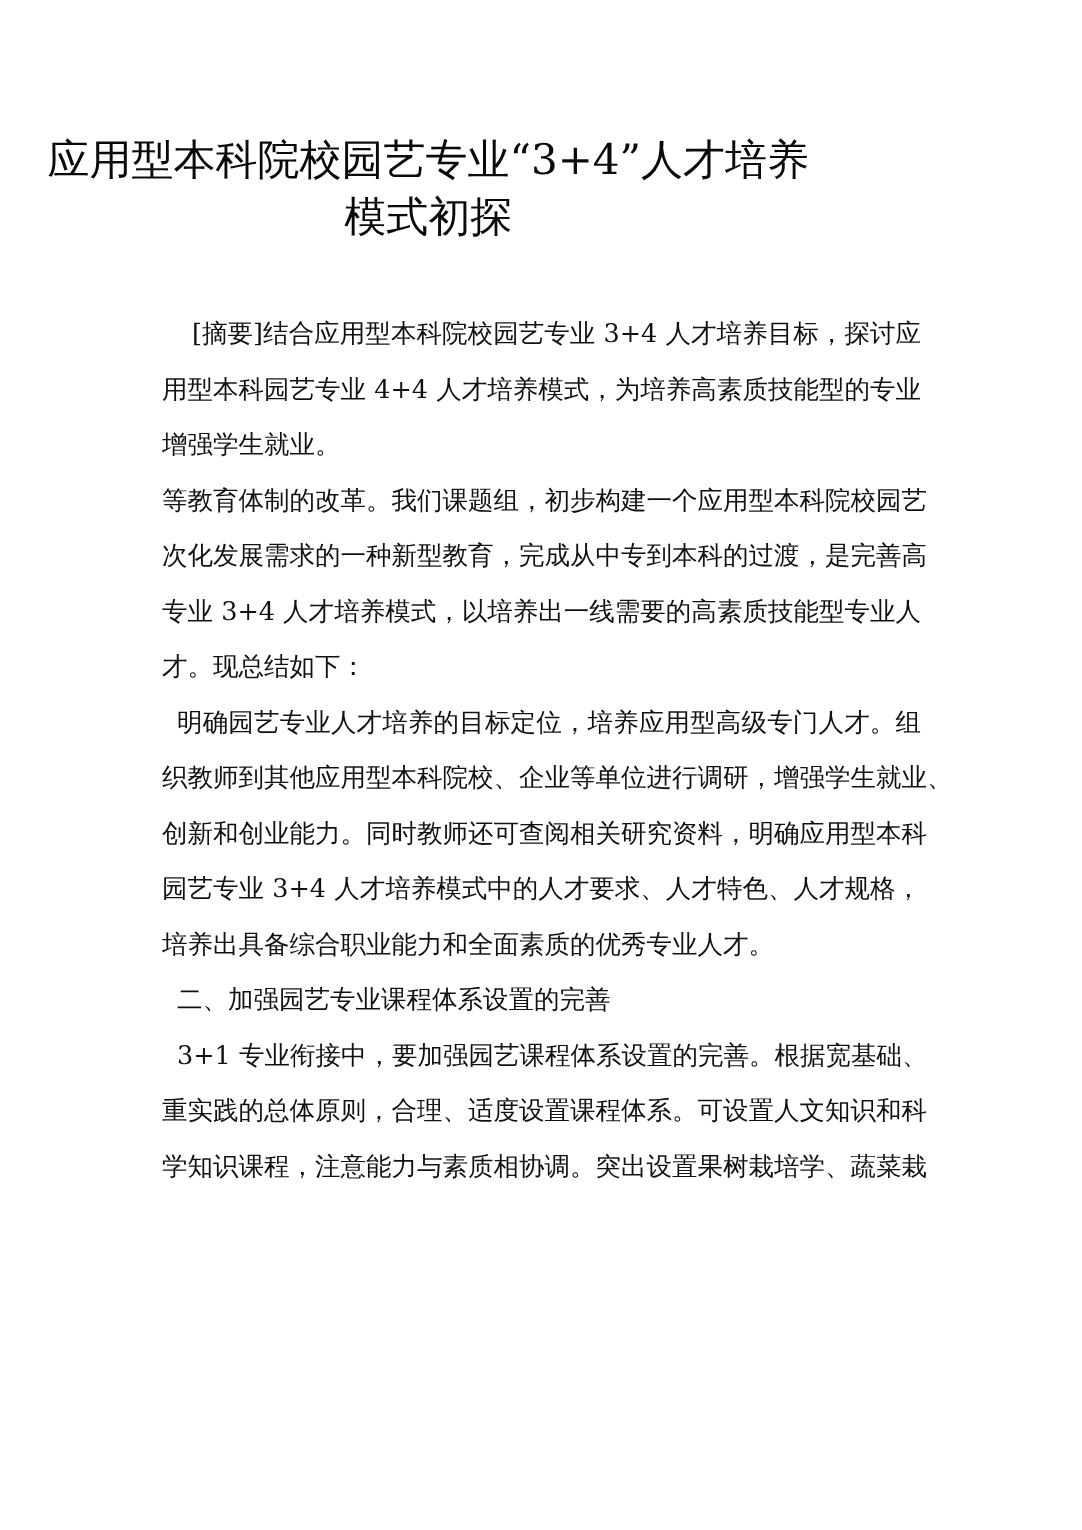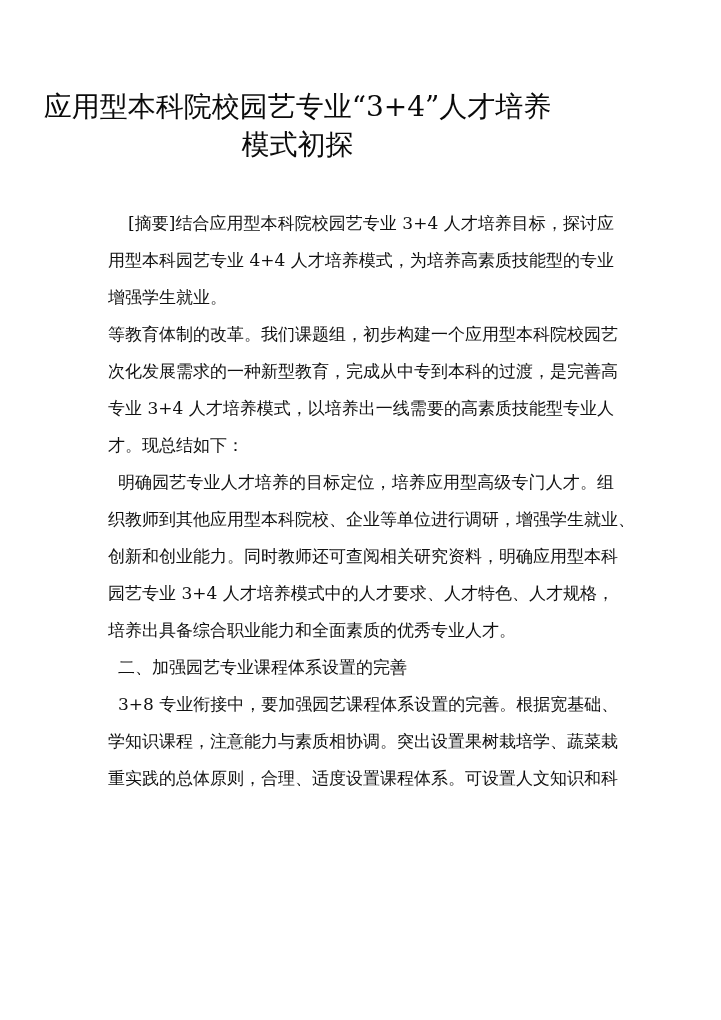--- a/index.html
+++ b/index.html
@@ -1,20 +1,20 @@
 <!DOCTYPE html>
 <html><head>
 <meta charset="utf-8">
 <style>
   html, body { margin: 0; padding: 0; background: #ffffff; }
   body { width: 721px; height: 1020px; position: relative; overflow: hidden;
          font-family: "DejaVu Serif", "Liberation Serif", serif; color: #111111; }
   .page { position: absolute; left: 0; top: 0; width: 721px; height: 1020px; background: #ffffff; }
   .title { position: absolute; left: 0; top: 88px; width: 571px; text-align: center;
-           font-size: 28px; line-height: 38px; letter-spacing: 0px; color: #0a0a0a; margin-left: 12px; }
+           font-size: 28px; line-height: 38px; letter-spacing: 0px; color: #0a0a0a; }
   .title .tline { display: block; white-space: nowrap; }
   .body { position: absolute; left: 108px; top: 205px; width: 506px; }
   .line { display: block; height: 37px; line-height: 37px; font-size: 17px; white-space: nowrap;
           text-align: justify; text-align-last: justify; }
   .line.last { text-align-last: left; }
   .ind2 { padding-left: 20px; }
   .ind1 { padding-left: 10px; }
 </style>
 </head>
 <body>
@@ -41,18 +41,18 @@
       <span class="line ind1">明确园艺专业人才培养的目标定位，培养应用型高级专门人才。组</span>
       <span class="line">织教师到其他应用型本科院校、企业等单位进行调研，增强学生就业、</span>
       <span class="line">创新和创业能力。同时教师还可查阅相关研究资料，明确应用型本科</span>
       <span class="line">园艺专业 3+4 人才培养模式中的人才要求、人才特色、人才规格，</span>
       <span class="line last">培养出具备综合职业能力和全面素质的优秀专业人才。</span>
     </div>
     <div>
       <span class="line last ind1">二、加强园艺专业课程体系设置的完善</span>
     </div>
     <div>
-      <span class="line ind1">3+8 专业衔接中，要加强园艺课程体系设置的完善。根据宽基础、</span>
+      <span class="line ind1">3+1 专业衔接中，要加强园艺课程体系设置的完善。根据宽基础、</span>
+      <span class="line">重实践的总体原则，合理、适度设置课程体系。可设置人文知识和科</span>
       <span class="line">学知识课程，注意能力与素质相协调。突出设置果树栽培学、蔬菜栽</span>
-      <span class="line">重实践的总体原则，合理、适度设置课程体系。可设置人文知识和科</span>
     </div>
   </div>
 </div>
 
 </body></html>

